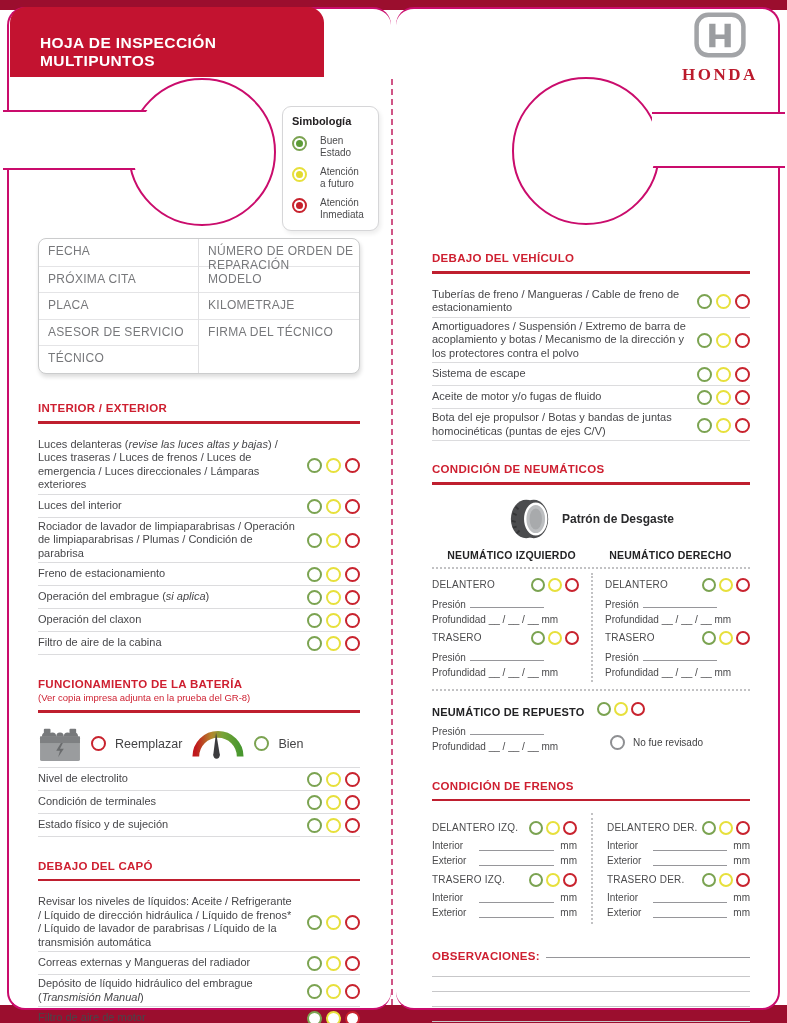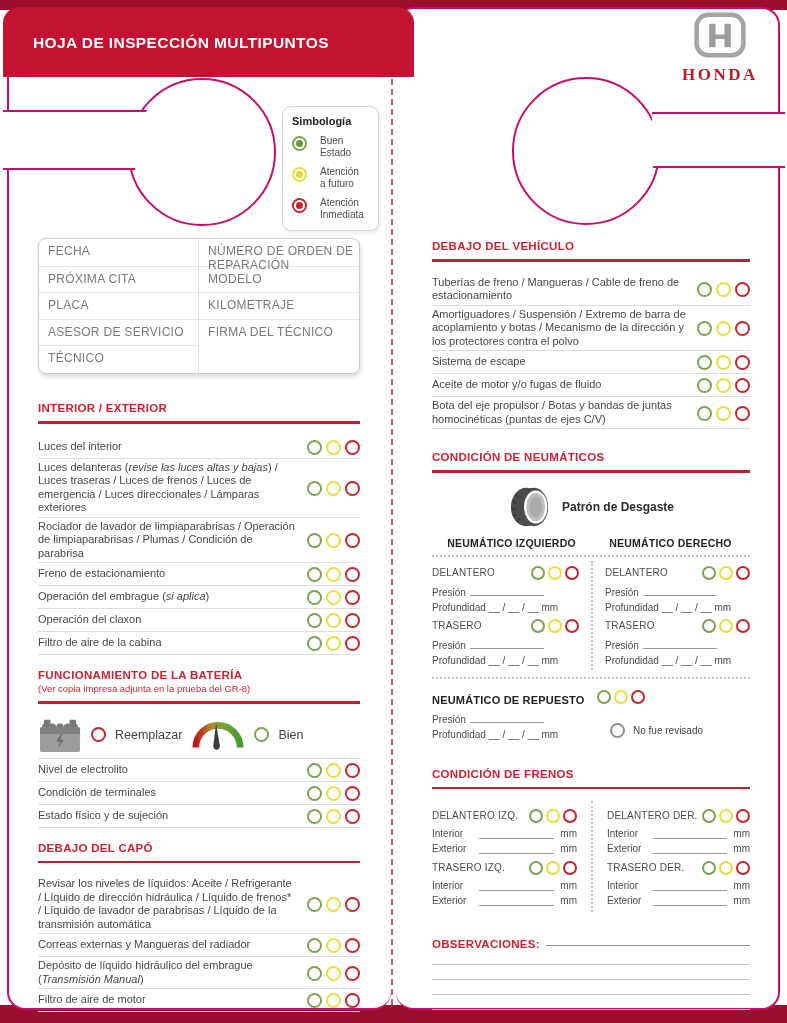--- a/index.html
+++ b/index.html
@@ -10,21 +10,21 @@
   }
   *{margin:0;padding:0;box-sizing:border-box}
   body{background:#fff;font-family:"Liberation Sans",sans-serif}
   .page{position:relative;width:787px;height:1023px;background:#fff;overflow:hidden}
   .strip{position:absolute;left:0;width:100%;background:var(--deep)}
   .strip.top{top:0;height:10px}
   .strip.bottom{bottom:0;height:18px}
   .panel{position:absolute;top:7px;height:1003px;background:#fff;border:2px solid var(--magenta);z-index:1}
   .panel.left{left:7px;width:384px;border-right:none;border-radius:18px}
   .panel.right{left:396px;width:384px;border-left:none;border-radius:18px}
-  .redhead{position:absolute;left:3px;top:7px;width:411px;height:70px;background:var(--red);border-radius:16px 16px 0 0;z-index:2}
+  .redhead{position:absolute;left:10px;top:7px;width:314px;height:70px;background:var(--red);border-radius:16px 16px 0 0;z-index:2}
   .redhead h1{padding:27px 0 0 30px;font-size:15.5px;font-weight:700;color:#fff;letter-spacing:.4px}
   .knob{position:absolute;width:148px;height:148px;border:2px solid var(--magenta);border-radius:50%;background:#fff;z-index:3}
   .knob.l{left:128px;top:78px}
   .knob.r{left:512px;top:77px}
   .slot{position:absolute;background:#fff;border-top:2px solid var(--magenta);border-bottom:2px solid var(--magenta);z-index:4}
   .slot.l{left:3px;top:110px;width:208px;height:60px}
   .slot.r{left:652px;top:112px;width:133px;height:56px}
   .kmask{position:absolute;width:138px;height:138px;border-radius:50%;background:#fff;z-index:5}
   .kmask.l{left:133px;top:83px}
   .kmask.r{left:517px;top:82px}
@@ -46,21 +46,21 @@
   .rcontent{position:absolute;left:432px;top:240px;width:318px;z-index:6}
   
   .ftable{position:relative;height:136px;border:1.5px solid #cbcccd;border-radius:8px;background:#fff;box-shadow:1px 3px 4px rgba(0,0,0,.14);margin-bottom:28px;overflow:hidden}
   .fcol{position:absolute;top:0;bottom:0}
   .fcol.fl{left:0;width:50%;border-right:1px solid #e0e0e2}
   .fcol.fr{left:50%;width:50%}
   .fcell{padding:5px 0 0 9px}
   .fcell.bt{border-top:1px solid #e4e4e6}
   .flab{font-size:12px;letter-spacing:.3px;color:var(--muted)}
   
-  .sec{margin-top:0}
+  .sec{margin-top:12px}
   .sec-h{font-size:11.5px;font-weight:700;color:var(--red2);letter-spacing:.3px}
   .sec-sub{font-size:9.5px;color:var(--red2);margin-top:2px}
   .sec-rule{height:2.5px;background:var(--rule);margin:7px 0 12px}
   
   .chk{display:flex;align-items:center;gap:6px;border-bottom:1px solid var(--line);padding:2px 0}
   .chk-text{flex:1;font-size:11px;line-height:13.5px;color:var(--ink)}
   .chk-text em{font-style:italic}
   .chk-circles{white-space:nowrap;flex:none}
   .ring{display:inline-block;width:15px;height:15px;border-radius:50%;border:2px solid;background:#fff;margin-left:4px;vertical-align:middle}
   .ring.good{border-color:var(--good)} .ring.attention{border-color:var(--warn)} .ring.immediate{border-color:var(--bad)}
@@ -100,21 +100,21 @@
   .b-lab{font-size:10px;color:#4b4b4d;letter-spacing:.2px}
   .b-lrow .ring{width:14px;height:14px;margin-left:3px}
   .b-row{display:flex;align-items:flex-end;gap:6px;font-size:10px;color:#4b4b4d;margin:4px 0}
   .b-row .lab{width:42px}
   .b-wl{width:78px}
   
   .obs-head{display:flex;align-items:flex-start;gap:6px}
   .obs-t{font-size:11.5px;font-weight:700;color:var(--red2);letter-spacing:.3px}
   .obs-head .wline{flex:1;height:8px}
   .obs-line{height:15px;border-bottom:1px solid #c7c7c9}
-  .mt22{margin-top:22px}.mt24{margin-top:24px}.mt14{margin-top:14px}.mt26{margin-top:26px}
+  .mt22{margin-top:22px}.mt24{margin-top:24px}.mt14{margin-top:23px}.mt26{margin-top:26px}
 </style>
 </head>
 <body>
 
 <div class="page">
   <div class="strip top"></div>
   <div class="strip bottom"></div>
 
   <div class="panel left"></div>
   <div class="panel right"></div>
@@ -207,25 +207,25 @@
             <div class="flab">FIRMA DEL TÉCNICO</div>
           </div>
         </div>
       </div>
 
     <div class="sec">
       <div class="sec-h">INTERIOR / EXTERIOR</div>
       <div class="sec-rule"></div>
       <div>
           <div class="chk">
+            <div class="chk-text"><span>Luces delanteras (</span><em>revise las luces altas y bajas</em><span>) / Luces traseras / Luces de frenos / Luces de emergencia / Luces direccionales / Lámparas exteriores</span></div>
+            <div class="chk-circles"><span class="ring good"></span><span class="ring attention"></span><span class="ring immediate"></span></div>
+          </div>
+          <div class="chk">
             <div class="chk-text"><span>Luces del interior</span></div>
-            <div class="chk-circles"><span class="ring good"></span><span class="ring attention"></span><span class="ring immediate"></span></div>
-          </div>
-          <div class="chk">
-            <div class="chk-text"><span>Luces delanteras (</span><em>revise las luces altas y bajas</em><span>) / Luces traseras / Luces de frenos / Luces de emergencia / Luces direccionales / Lámparas exteriores</span></div>
             <div class="chk-circles"><span class="ring good"></span><span class="ring attention"></span><span class="ring immediate"></span></div>
           </div>
           <div class="chk">
             <div class="chk-text"><span>Rociador de lavador de limpiaparabrisas / Operación de limpiaparabrisas / Plumas / Condición de parabrisa</span></div>
             <div class="chk-circles"><span class="ring good"></span><span class="ring attention"></span><span class="ring immediate"></span></div>
           </div>
           <div class="chk">
             <div class="chk-text"><span>Freno de estacionamiento</span></div>
             <div class="chk-circles"><span class="ring good"></span><span class="ring attention"></span><span class="ring immediate"></span></div>
           </div>

